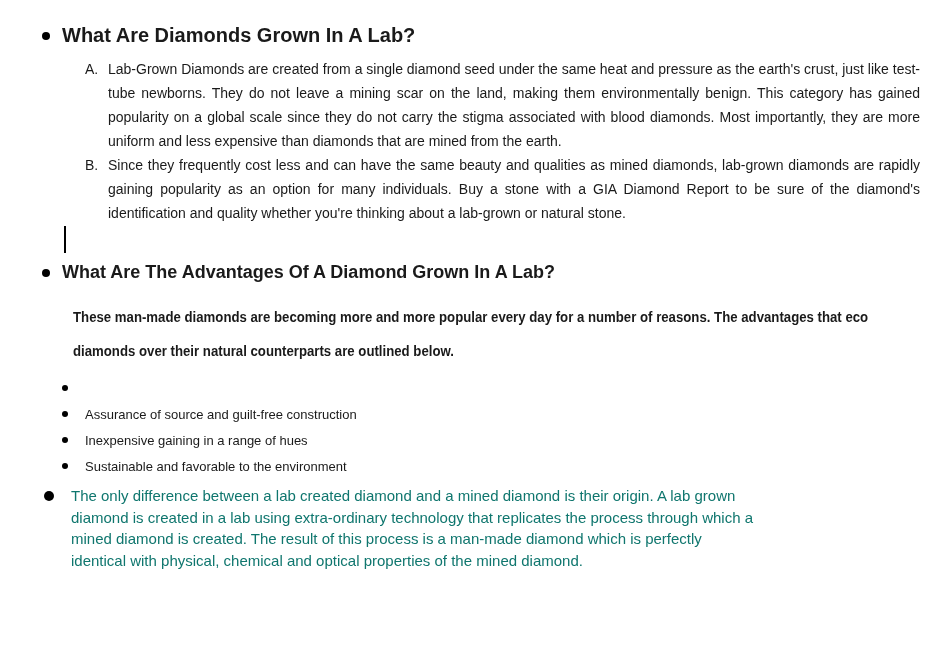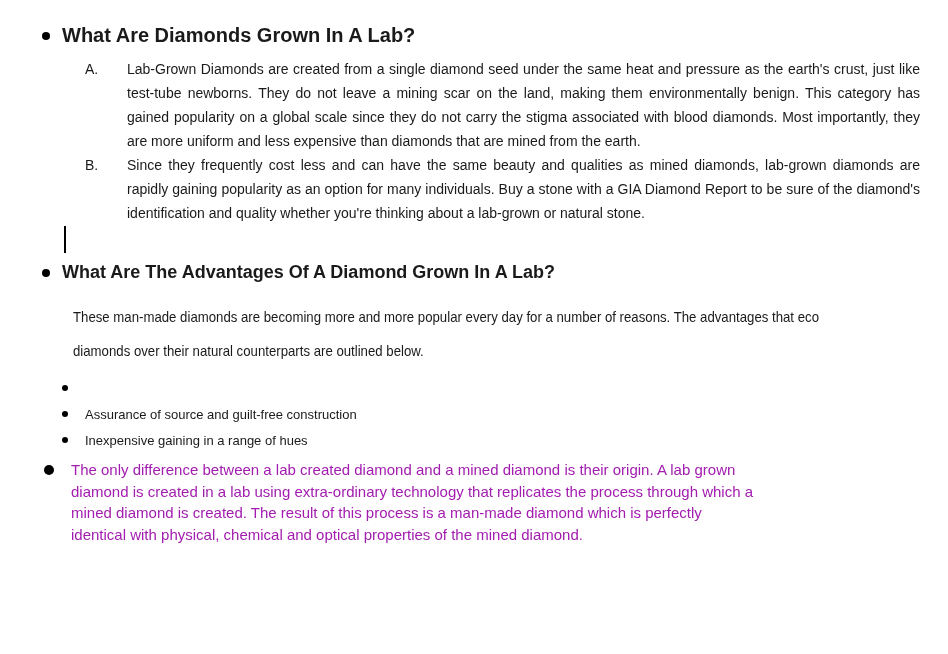--- a/index.html
+++ b/index.html
@@ -24,46 +24,46 @@
   .h1-row { margin-left: 42px; }
   .h2-row { margin-left: 42px; margin-top: 9px; }
   .h-dot { width: 8px; height: 8px; border-radius: 50%; background: #000; flex: 0 0 auto; }
   .h1-text { font-size: 20px; font-weight: bold; line-height: 23px; }
   .h2-text { font-size: 18px; font-weight: bold; line-height: 21px; text-align: right; }
 
   
   .alpha-list { margin: 10px 0 0 85px; width: 835px; }
   .alpha-item { display: flex; }
   .alpha-marker { flex: 0 0 23px; font-size: 14px; line-height: 24px; }
-  .alpha-text { flex: 1; font-size: 14px; line-height: 24px; text-align: justify; text-justify: inter-word; margin-left: 19px; }
+  .alpha-text { flex: 1; font-size: 14px; line-height: 24px; text-align: justify; text-justify: inter-word; }
 
   
   .caret { width: 2px; height: 27px; background: #000; margin: 1px 0 0 64px; }
 
   
-  .intro { margin: 24px 4px 0 73px; }
+  .intro { margin: 24px 4px 0 73px; font-weight: bold; }
   .intro-line {
     font-size: 15px;
     line-height: 20px;
     white-space: nowrap;
     transform: scaleX(0.88);
     transform-origin: 0 50%;
     margin-bottom: 14px;
   }
 
   
   .adv-list { margin: 2px 0 0 62px; }
   .adv-item { display: flex; align-items: center; height: 26px; gap: 17px; }
   .adv-dot { width: 6px; height: 6px; border-radius: 50%; background: #000; flex: 0 0 auto; }
   .adv-label { font-size: 13px; }
 
   
   .note-row { display: flex; margin: 6px 0 0 44px; gap: 17px; }
   .note-dot { width: 10px; height: 10px; border-radius: 50%; background: #000; margin-top: 6px; flex: 0 0 auto; }
-  .note-text { font-size: 15px; line-height: 21.5px; color: #a21caf; max-width: 838px; }
+  .note-text { font-size: 15px; line-height: 21.5px; color: #0f766e; max-width: 838px; }
 </style>
 </head>
 <body>
 
 <div class="doc">
 
   <div class="h-row h1-row">
     <span class="h-dot"></span>
     <span class="h1-text">What Are Diamonds Grown In A Lab?</span>
   </div>
@@ -96,20 +96,24 @@
       <span class="adv-dot"></span>
     </div>
     <div class="adv-item">
       <span class="adv-dot"></span>
       <span class="adv-label">Assurance of source and guilt-free construction</span>
     </div>
     <div class="adv-item">
       <span class="adv-dot"></span>
       <span class="adv-label">Inexpensive gaining in a range of hues</span>
     </div>
+    <div class="adv-item">
+      <span class="adv-dot"></span>
+      <span class="adv-label">Sustainable and favorable to the environment</span>
+    </div>
   </div>
 
   <div class="note-row">
     <span class="note-dot"></span>
     <div class="note-text">The only difference between a lab created diamond and a mined diamond is their origin. A lab grown diamond is created in a lab using extra-ordinary technology that replicates the process through which a mined diamond is created. The result of this process is a man-made diamond which is perfectly identical with physical, chemical and optical properties of the mined diamond.</div>
   </div>
 
 </div>
 
 </body></html>

